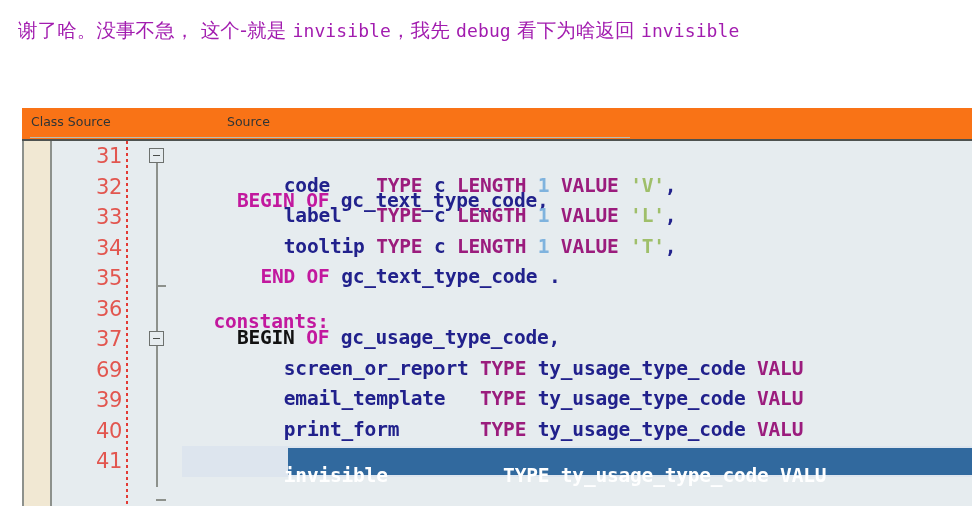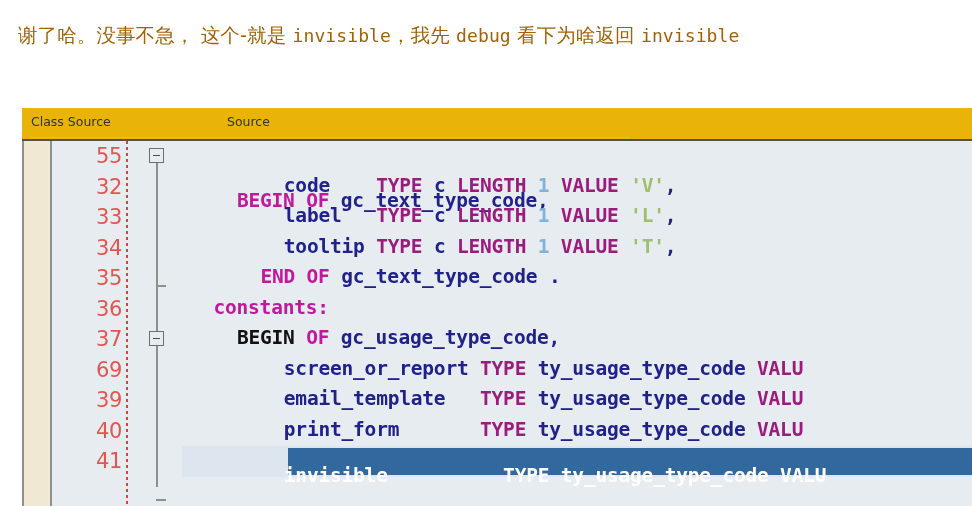--- a/index.html
+++ b/index.html
@@ -9,24 +9,24 @@
     font-family:"Liberation Sans", sans-serif;
     overflow:hidden;
     position:relative;
   }
 
   
   #chat-message{
     position:absolute;
     left:18px; top:14px;
     width:930px;
-    color:#a16207;
+    color:#a21caf;
     font-family:"DejaVu Sans", sans-serif;
     font-size:19.5px;
-    line-height:43px;
+    line-height:34px;
     letter-spacing:.1px;
     white-space:pre-wrap;
     word-break:break-word;
   }
   #chat-message .mono{
     font-family:"DejaVu Sans Mono", monospace;
     font-size:18px;
   }
 
   
@@ -35,21 +35,21 @@
     left:22px; top:108px;
     width:950px; height:398px;
     background:#eef2e7;
     overflow:hidden;
   }
 
   
   #editor-header{
     position:relative;
     height:31px;
-    background:#eab308;
+    background:#f97316;
   }
   #editor-header .hdr-label{
     position:absolute;
     top:6px;
     font-family:"DejaVu Sans", sans-serif;
     font-size:12.5px;
     color:#2f3436;
     white-space:nowrap;
   }
   #hdr-class-source{ left:9px; }
@@ -221,26 +221,26 @@
 
     <div id="fold-column">
       <div id="fold-spine"></div>
     <div class="fold-box" style="top: 7px;"></div>
         <div class="fold-end" style="top: 144px;"></div>
         <div class="fold-box" style="top: 190px;"></div>
         <div class="fold-end" style="top: 357.5px;"></div>
       </div>
 
     <div id="code-lines">
-        <div class="code-row"><span class="ln">55</span><span class="code-text" style="padding-left: 46.92px; margin-top: 46px;"><span class="t-kw">BEGIN</span><span class="t-id"> </span><span class="t-kw">OF</span><span class="t-id"> </span><span class="t-id">gc_text_type_code</span><span class="t-punct">,</span></span></div>
+        <div class="code-row"><span class="ln">31</span><span class="code-text" style="padding-left: 46.92px; margin-top: 46px;"><span class="t-kw">BEGIN</span><span class="t-id"> </span><span class="t-kw">OF</span><span class="t-id"> </span><span class="t-id">gc_text_type_code</span><span class="t-punct">,</span></span></div>
         <div class="code-row"><span class="ln">32</span><span class="code-text" style="padding-left: 93.84px;"><span class="t-id">code</span><span class="t-id">    </span><span class="t-kw2">TYPE</span><span class="t-id"> </span><span class="t-id">c</span><span class="t-id"> </span><span class="t-kw2">LENGTH</span><span class="t-id"> </span><span class="t-num">1</span><span class="t-id"> </span><span class="t-kw2">VALUE</span><span class="t-id"> </span><span class="t-str">'V'</span><span class="t-punct">,</span></span></div>
         <div class="code-row"><span class="ln">33</span><span class="code-text" style="padding-left: 93.84px;"><span class="t-id">label</span><span class="t-id">   </span><span class="t-kw2">TYPE</span><span class="t-id"> </span><span class="t-id">c</span><span class="t-id"> </span><span class="t-kw2">LENGTH</span><span class="t-id"> </span><span class="t-num">1</span><span class="t-id"> </span><span class="t-kw2">VALUE</span><span class="t-id"> </span><span class="t-str">'L'</span><span class="t-punct">,</span></span></div>
         <div class="code-row"><span class="ln">34</span><span class="code-text" style="padding-left: 93.84px;"><span class="t-id">tooltip</span><span class="t-id"> </span><span class="t-kw2">TYPE</span><span class="t-id"> </span><span class="t-id">c</span><span class="t-id"> </span><span class="t-kw2">LENGTH</span><span class="t-id"> </span><span class="t-num">1</span><span class="t-id"> </span><span class="t-kw2">VALUE</span><span class="t-id"> </span><span class="t-str">'T'</span><span class="t-punct">,</span></span></div>
         <div class="code-row"><span class="ln">35</span><span class="code-text" style="padding-left: 70.38px;"><span class="t-kw">END</span><span class="t-id"> </span><span class="t-kw">OF</span><span class="t-id"> </span><span class="t-id">gc_text_type_code</span><span class="t-punct"> .</span></span></div>
-        <div class="code-row"><span class="ln">36</span><span class="code-text" style="padding-left: 23.46px;"><span class="t-kw">constants:</span></span></div>
+        <div class="code-row"><span class="ln">36</span><span class="code-text" style="padding-left: 23.46px; margin-top: 14px;"><span class="t-kw">constants:</span></span></div>
         <div class="code-row"><span class="ln">37</span><span class="code-text" style="padding-left: 46.92px;"><span class="t-dark">BEGIN</span><span class="t-id"> </span><span class="t-kw">OF</span><span class="t-id"> </span><span class="t-id">gc_usage_type_code</span><span class="t-punct">,</span></span></div>
         <div class="code-row"><span class="ln">69</span><span class="code-text" style="padding-left: 93.84px;"><span class="t-id">screen_or_report</span><span class="t-id"> </span><span class="t-kw2">TYPE</span><span class="t-id"> </span><span class="t-id">ty_usage_type_code</span><span class="t-id"> </span><span class="t-kw2">VALU</span></span></div>
         <div class="code-row"><span class="ln">39</span><span class="code-text" style="padding-left: 93.84px;"><span class="t-id">email_template</span><span class="t-id">   </span><span class="t-kw2">TYPE</span><span class="t-id"> </span><span class="t-id">ty_usage_type_code</span><span class="t-id"> </span><span class="t-kw2">VALU</span></span></div>
         <div class="code-row"><span class="ln">40</span><span class="code-text" style="padding-left: 93.84px;"><span class="t-id">print_form</span><span class="t-id">       </span><span class="t-kw2">TYPE</span><span class="t-id"> </span><span class="t-id">ty_usage_type_code</span><span class="t-id"> </span><span class="t-kw2">VALU</span></span></div>
         <div class="code-row row-current"><div class="row-bg"></div><div class="sel-bg"></div><span class="ln">41</span><span class="code-text" style="padding-left: 93.84px;"><span class="t-id">invisible</span><span class="t-id">          </span><span class="t-kw2">TYPE</span><span class="t-id"> </span><span class="t-id">ty_usage_type_code</span><span class="t-id"> </span><span class="t-kw2">VALU</span></span></div>
       </div>
 
   </div>
 
 </div>

